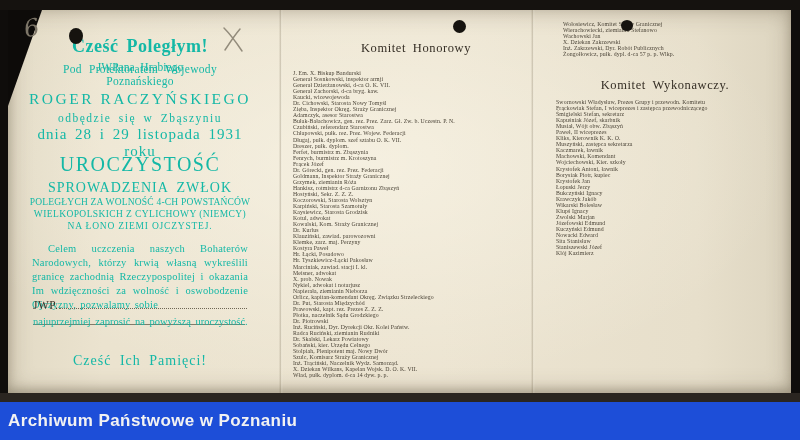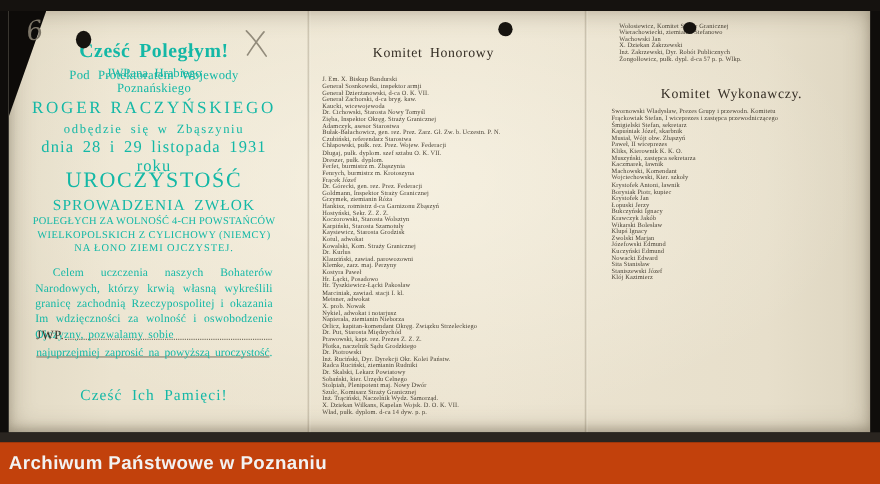--- a/index.html
+++ b/index.html
@@ -16,21 +16,21 @@
       radial-gradient(ellipse at 45% 40%, rgba(255,252,240,.5), rgba(0,0,0,0) 70%),
       linear-gradient(90deg,#e2dac5 0%, #ebe3cf 12%, #ece4d1 55%, #e7dfcb 88%, #ddd5c0 100%);
     box-shadow:inset 0 0 22px rgba(95,82,60,.38), inset 0 -4px 8px rgba(80,70,50,.25);
   }
   .fold{position:absolute;top:10px;height:383px;width:4px;
     background:linear-gradient(90deg, rgba(110,98,75,0), rgba(110,98,75,.28), rgba(255,255,245,.15), rgba(110,98,75,0));}
   .corner-wedge{position:absolute;left:8px;top:10px;width:34px;height:96px;
     background:#0d0b09;clip-path:polygon(0 0,100% 0,0 100%);}
   .topstrip{position:absolute;left:0;top:0;width:800px;height:10px;background:#15120f;}
   .under-strip{position:absolute;left:0;top:393px;width:800px;height:9px;background:#2a2520;}
-  .archive-bar{position:absolute;left:0;top:402px;width:800px;height:38px;background:#c2410c;
+  .archive-bar{position:absolute;left:0;top:402px;width:800px;height:38px;background:#1d4ed8;
     display:flex;align-items:center;}
   .archive-bar span{
     font-family:"Liberation Sans","DejaVu Sans",sans-serif;font-weight:bold;
     color:#f2f2f2;font-size:17px;letter-spacing:.4px;margin-left:8px;}
   .hole{position:absolute;background:#16130f;border-radius:50%;z-index:5;}
   .content{position:absolute;inset:0;z-index:3;color:#3b342a;}
   
   .lp{position:absolute;left:26px;width:228px;text-align:center;color:#14b8a6;}
   .lp-title{top:36px;font-size:18px;font-weight:bold;letter-spacing:.5px;word-spacing:3px;}
   .lp-l1{top:63px;font-size:11.5px;word-spacing:4px;letter-spacing:.3px;}
@@ -93,21 +93,21 @@
     <div class="lp lp-s2">WIELKOPOLSKICH Z CYLICHOWY (NIEMCY)</div>
     <div class="lp lp-par">Celem uczczenia naszych Bohaterów Narodowych, którzy krwią własną wykreślili granicę zachodnią Rzeczypospolitej i okazania Im wdzięczności za wolność i oswobodzenie Ojczyzny, pozwalamy sobie</div>
     <div class="jwp-row">
       <span class="lbl">JWP.</span>
       <span class="fill"></span>
     </div>
     <div class="blank-line"></div>
     <div class="lp lp-invite">najuprzejmiej zaprosić na powyższą uroczystość.</div>
     <div class="lp lp-close">Cześć Ich Pamięci!</div>
 
-    <div class="col-head" style="left:319px;top:41px;width:150px;">Komitet Honorowy</div>
+    <div class="col-head" style="left:341px;top:41px;width:150px;">Komitet Honorowy</div>
     <div class="tiny-list" style="left:293px;top:70px;">
         <div>J. Em. X. Biskup Bandurski</div>
         <div>Generał Sosnkowski, inspektor armji</div>
         <div>Generał Dzierżanowski, d-ca O. K. VII.</div>
         <div>Generał Zachorski, d-ca bryg. kaw.</div>
         <div>Kaucki, wicewojewoda</div>
         <div>Dr. Cichowski, Starosta Nowy Tomyśl</div>
         <div>Zięba, Inspektor Okręg. Straży Granicznej</div>
         <div>Adamczyk, asesor Starostwa</div>
         <div>Bułak-Bałachowicz, gen. rez. Prez. Zarz. Gł. Zw. b. Uczestn. P. N.</div>

